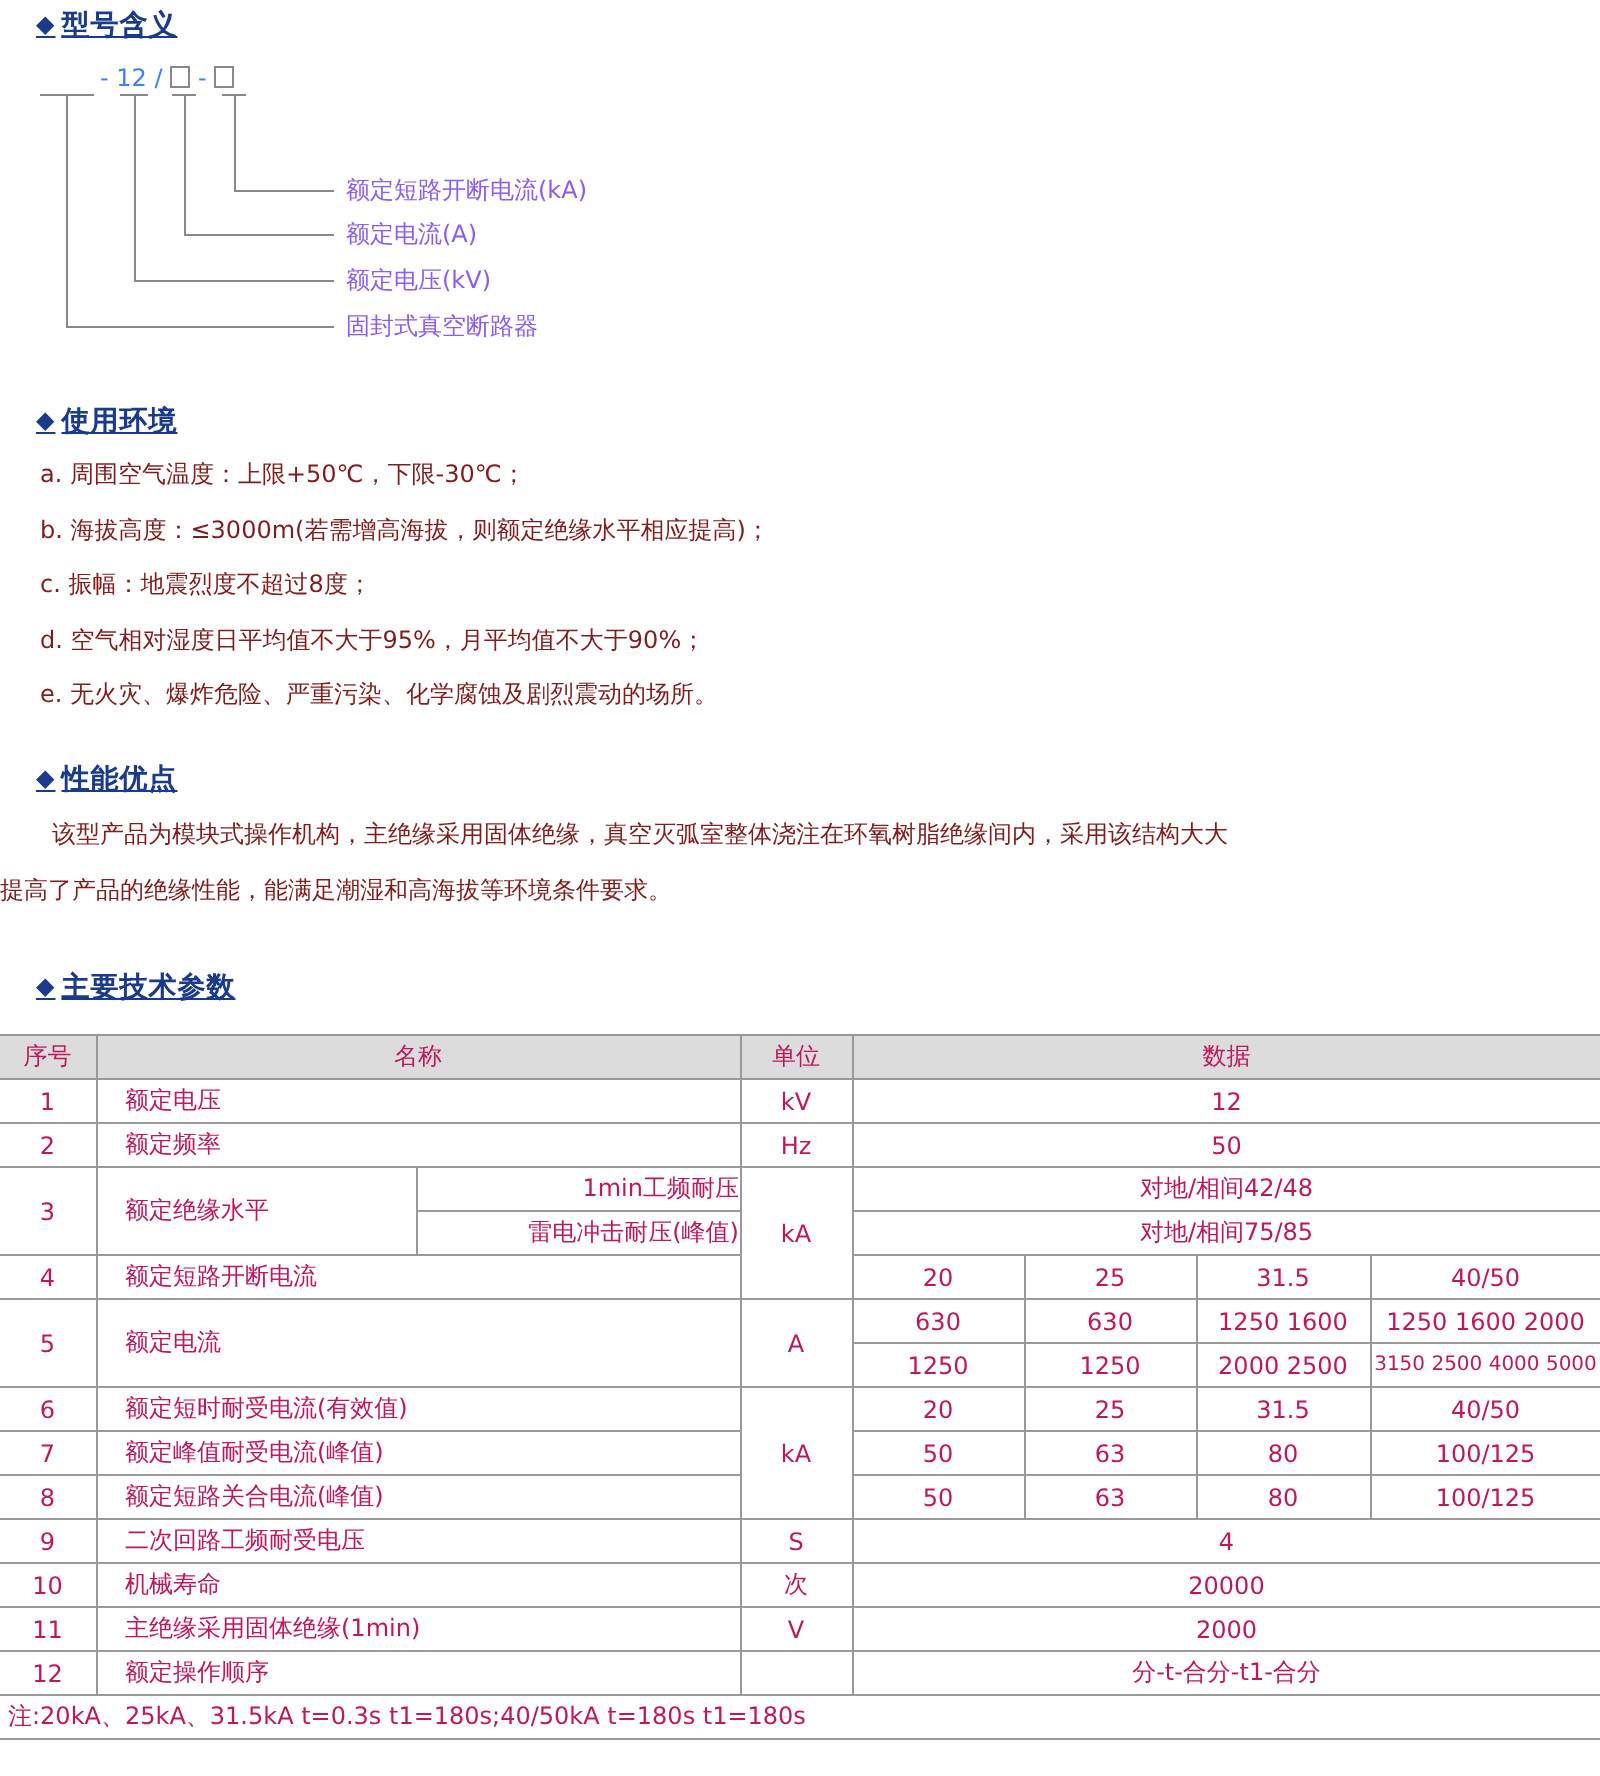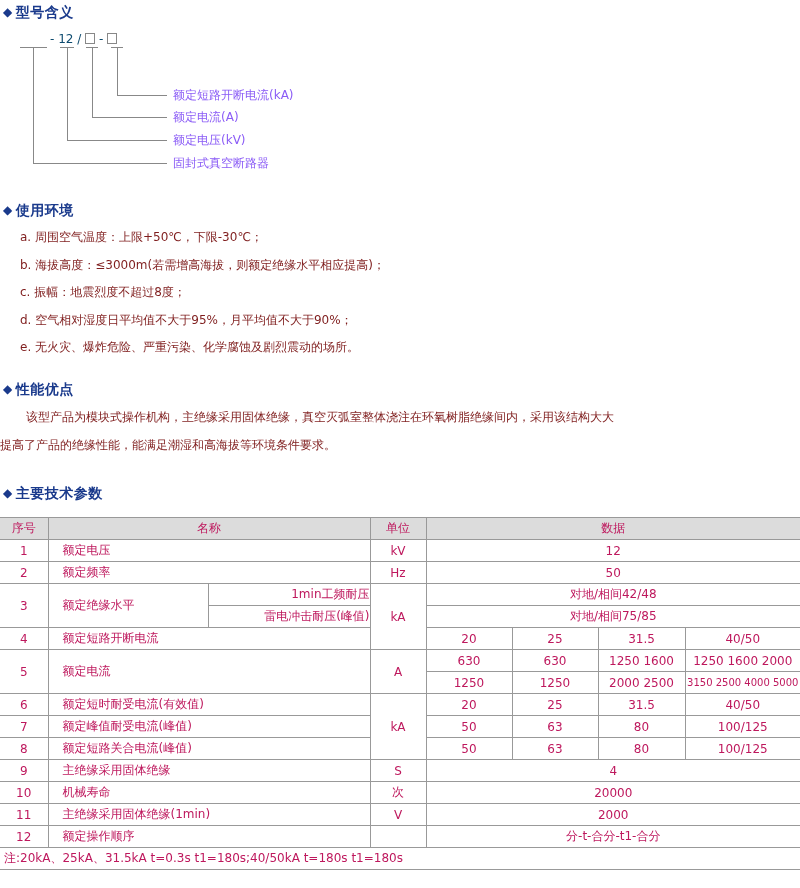--- a/index.html
+++ b/index.html
@@ -1,23 +1,23 @@
 <!DOCTYPE html>
 <html><head>
 <meta charset="utf-8">
 <style>
   html, body { margin:0; padding:0; background:#ffffff; }
   body { width:800px; height:888px; position:relative; overflow:hidden;
          font-family:"DejaVu Sans","Liberation Sans",sans-serif; color:#555; }
-  .heading { position:absolute; left:3px; font-size:14px; font-weight:bold; color:#1a3a8c; letter-spacing:0.5px; }
+  .heading { position:absolute; left:18px; font-size:14px; font-weight:bold; color:#1a3a8c; letter-spacing:0.5px;text-decoration:underline; }
   .heading .bullet { font-size:12px; margin-right:3px; position:relative; top:-1px; }
   .txt { position:absolute; font-size:12px; color:#7f1d1d; white-space:nowrap; }
   
   .code-line { position:absolute; background:#888; }
-  .code-text { position:absolute; font-size:12px; color:#0c4a6e; white-space:nowrap; }
+  .code-text { position:absolute; font-size:12px; color:#3b82f6; white-space:nowrap; }
   .box { display:inline-block; width:8px; height:9px; border:1px solid #888; vertical-align:-1px; }
   .lbl { position:absolute; font-size:12px; color:#8b5cf6; white-space:nowrap; }
   
   table.spec { position:absolute; left:0; top:517px; width:800px; border-collapse:collapse; font-size:12px; color:#be185d; }
   table.spec td { border:1px solid #999; height:21px; padding:0; text-align:center; white-space:nowrap; }
   table.spec tr.head td { background:#dcdcdc; }
   table.spec td.name { text-align:left; padding-left:14px; }
   table.spec td.sub { text-align:right; padding-left:10px; }
   table.spec td.note { text-align:left; padding-left:4px; border-left:none; }
   table.spec td:first-child { border-left:none; }
@@ -163,21 +163,21 @@
   <tr>
     <td>8</td>
     <td colspan="2" class="name">额定短路关合电流(峰值)</td>
     <td>50</td>
     <td>63</td>
     <td>80</td>
     <td>100/125</td>
   </tr>
   <tr>
     <td>9</td>
-    <td colspan="2" class="name">主绝缘采用固体绝缘</td>
+    <td colspan="2" class="name">二次回路工频耐受电压</td>
     <td>S</td>
     <td colspan="4">4</td>
   </tr>
   <tr>
     <td>10</td>
     <td colspan="2" class="name">机械寿命</td>
     <td>次</td>
     <td colspan="4">20000</td>
   </tr>
   <tr>

